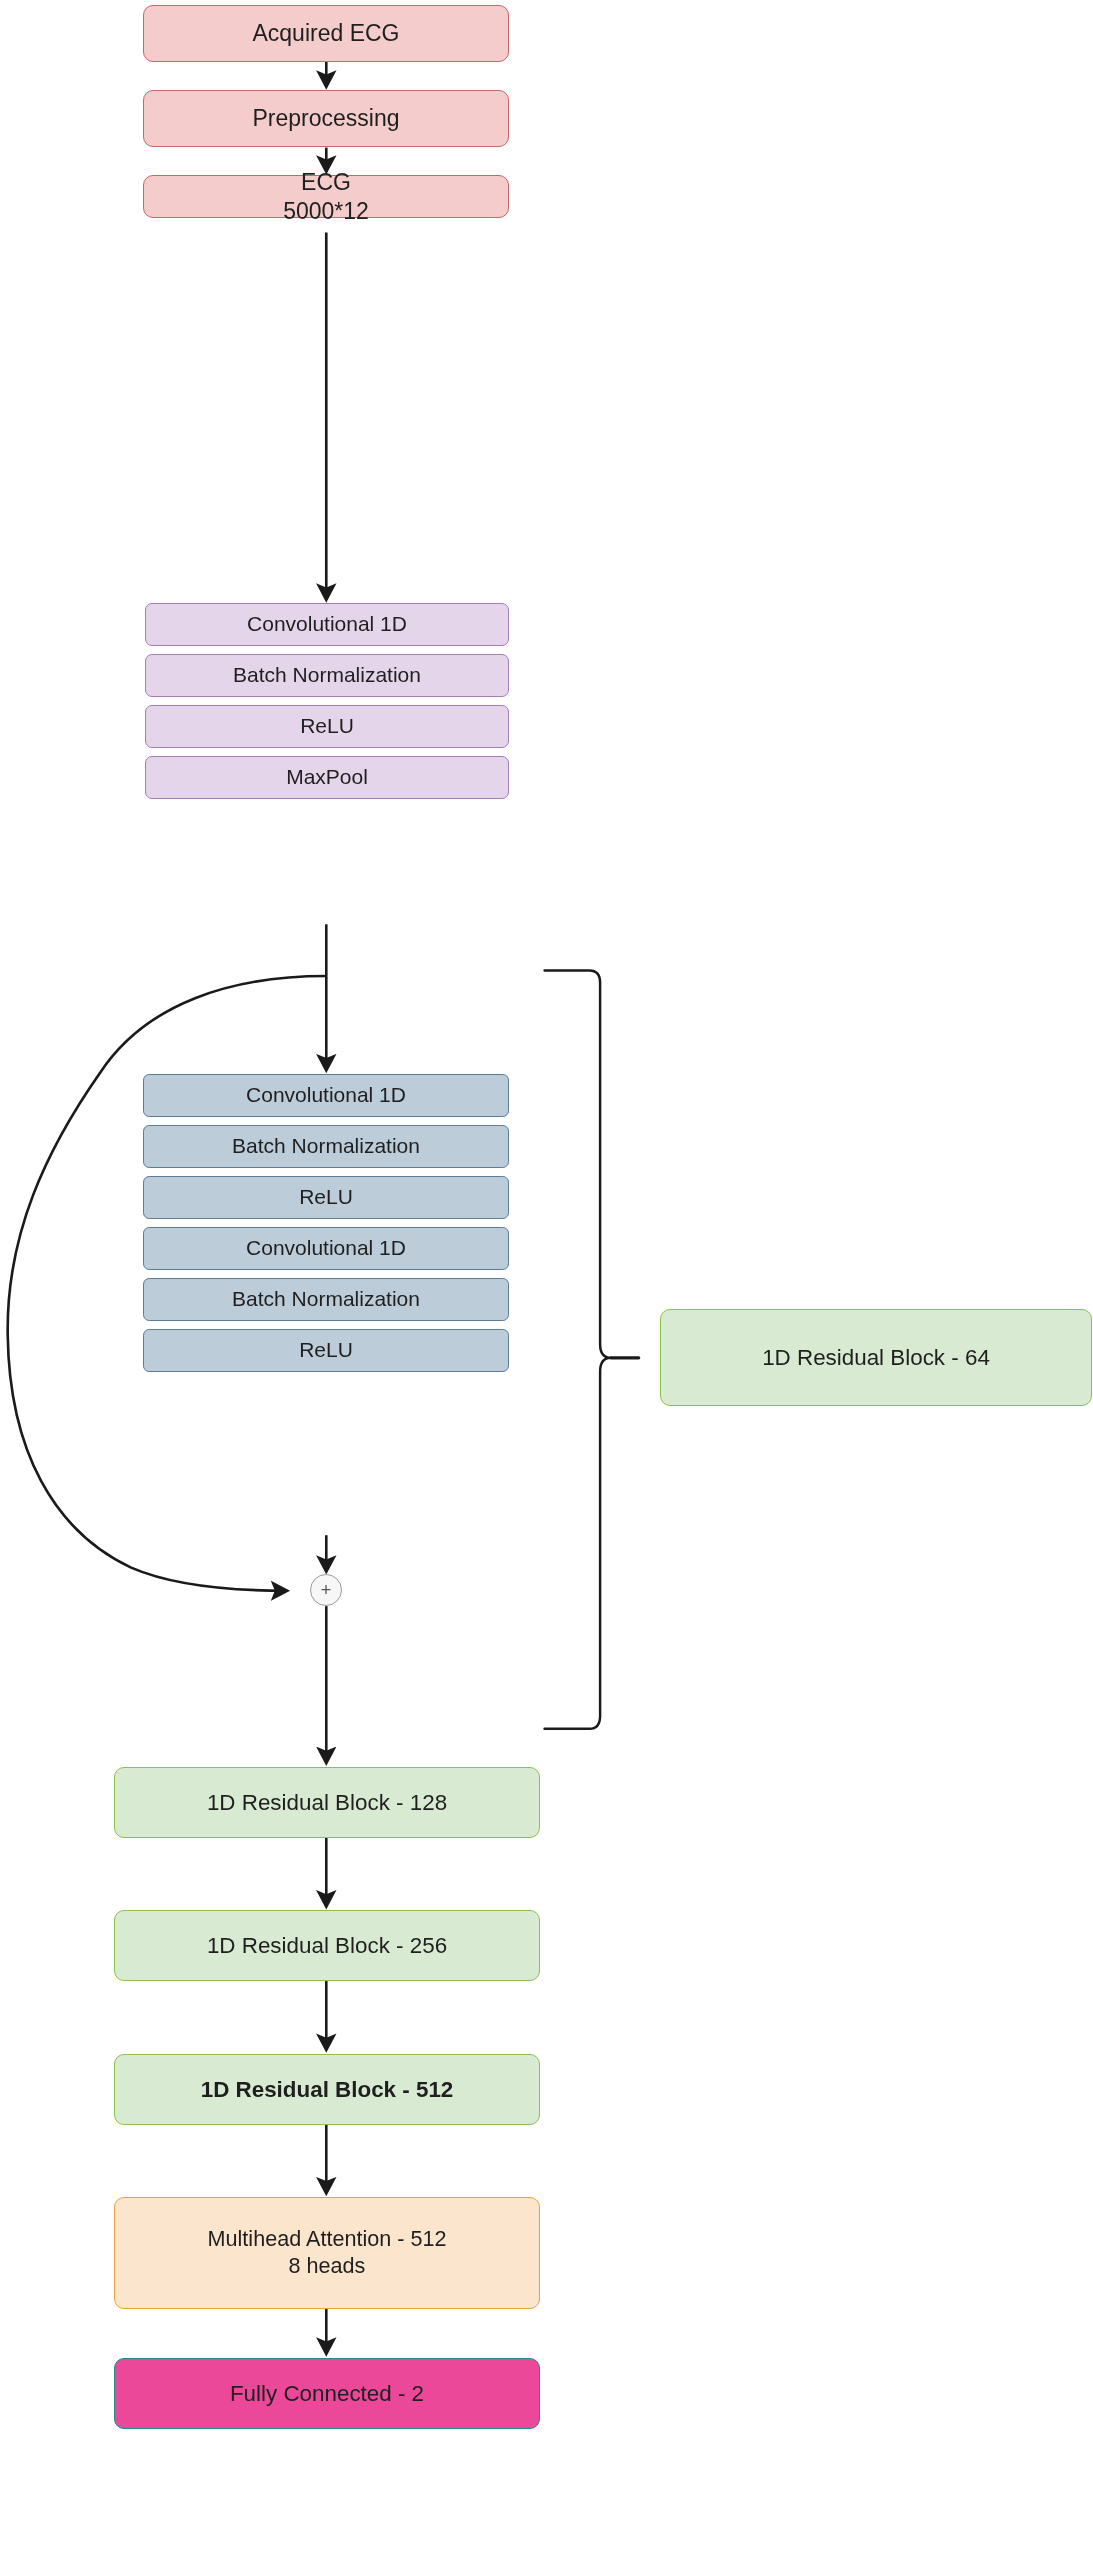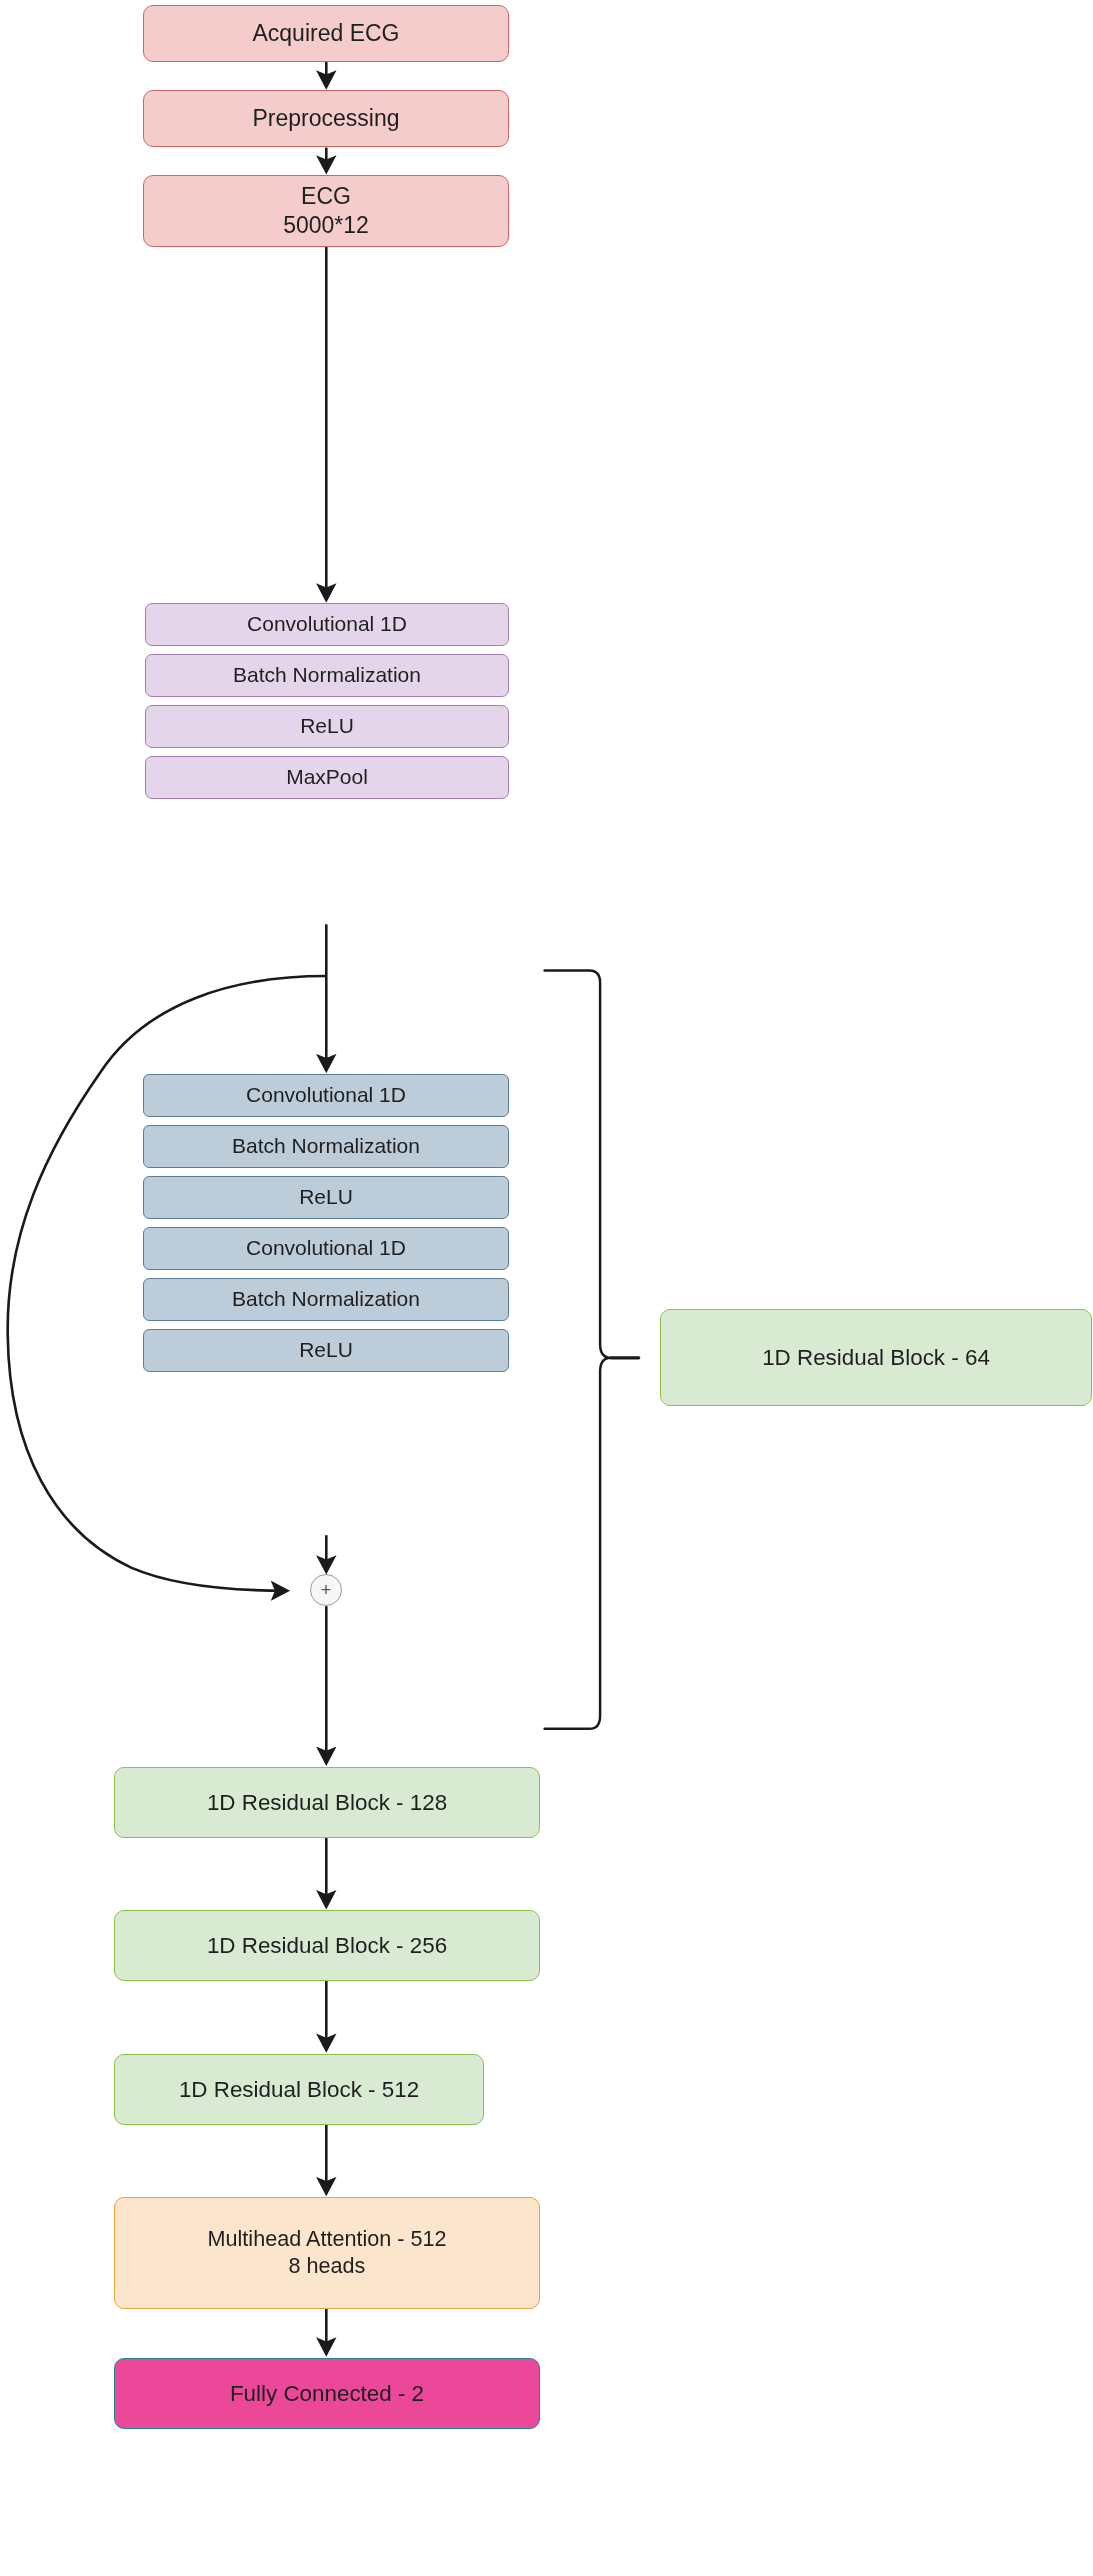--- a/index.html
+++ b/index.html
@@ -142,21 +142,21 @@
                Q 778,2241 764,2241
                L 706,2241"></path>
       <path d="M 792,1760 L 828,1760" stroke-width="4.2"></path>
     </g>
   </svg>
 
   <div class="node n-pink" style="left:143px;top:90px;width:366px;height:57px;">Preprocessing</div>
 
   <div class="node n-pink" style="left:143px;top:4.6px;width:366px;height:57px;">Acquired ECG</div>
 
-  <div class="node n-pink" style="left:143px;top:175px;width:366px;height:72px;">ECG
+  <div class="node n-pink" style="left:143px;top:175px;width:366px;height:43px;">ECG
 5000*12</div>
 
   <div class="node n-purple" style="left:145px;top:603px;width:364px;height:43px;">Convolutional 1D</div>
 
   <div class="node n-purple" style="left:145px;top:654px;width:364px;height:43px;">Batch Normalization</div>
 
   <div class="node n-purple" style="left:145px;top:705px;width:364px;height:43px;">ReLU</div>
 
   <div class="node n-purple" style="left:145px;top:756px;width:364px;height:43px;">MaxPool</div>
 
@@ -173,21 +173,21 @@
   <div class="node n-blue" style="left:143px;top:1329px;width:366px;height:43px;">ReLU</div>
 
   <div class="sumnode" style="left:310px;top:1574px;">+</div>
 
   <div class="node n-green-label" style="left:660px;top:1309px;width:432px;height:97px;">1D Residual Block - 64</div>
 
   <div class="node n-green" style="left:114px;top:1767px;width:426px;height:71px;text-align:center;">1D Residual Block - 128</div>
 
   <div class="node n-green" style="left:114px;top:1910px;width:426px;height:71px;">1D Residual Block - 256</div>
 
-  <div class="node n-green" style="left:114px;top:2054px;width:370px;height:71px;">1D Residual Block - 512</div>
+  <div class="node n-green" style="left:114px;top:2054px;width:426px;height:71px;font-weight:bold;">1D Residual Block - 512</div>
 
   <div class="node n-orange" style="left:114px;top:2197px;width:426px;height:112px;">Multihead Attention - 512
 8 heads</div>
 
   <div class="node n-teal" style="left:114px;top:2358px;width:426px;height:71px;">Fully Connected - 2</div>
 
 </div>
 
 
 </body></html>

